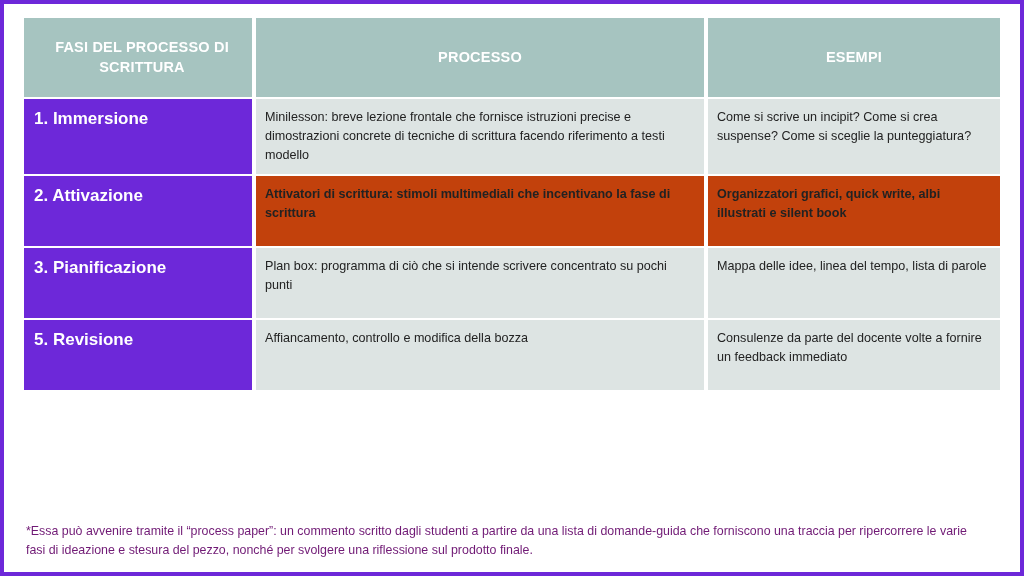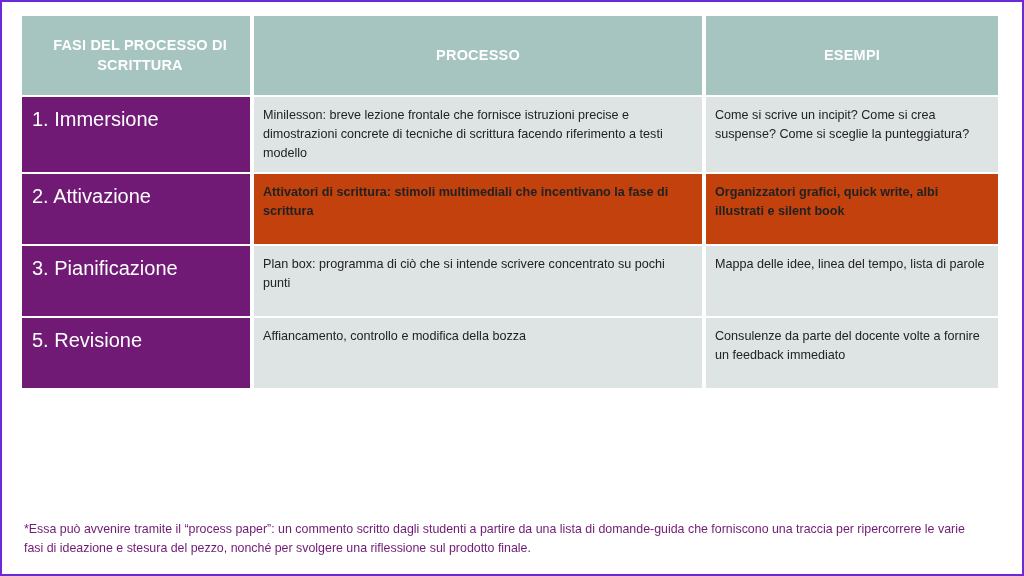--- a/index.html
+++ b/index.html
@@ -13,21 +13,21 @@
     height: 576px;
     font-family: "Liberation Sans", sans-serif;
     -webkit-font-smoothing: antialiased;
     overflow: hidden;
   }
   #page {
     position: relative;
     width: 1024px;
     height: 576px;
     box-sizing: border-box;
-    border: 2px solid #6d28d9;
+    border: 4px solid #6d28d9;
     background: #ffffff;
     padding-left: 26px;
   }
 
   
   .table-wrap {
     position: absolute;
     left: 20px;
     top: 14px;
     width: 980px;
@@ -57,24 +57,24 @@
     line-height: 1.35;
     box-sizing: border-box;
   }
   thead th.phase-head {
     padding-left: 22px;
     padding-right: 14px;
   }
 
   
   td.phase {
-    background: #701a75;
+    background: #6d28d9;
     color: #ffffff;
-    font-size: 20px;
-    font-weight: normal;
+    font-size: 17px;
+    font-weight: bold;
     vertical-align: top;
     padding: 9px 10px 9px 10px;
     line-height: 1.3;
     box-sizing: border-box;
   }
 
   
   td.cell {
     color: #222222;
     font-size: 12.6px;

